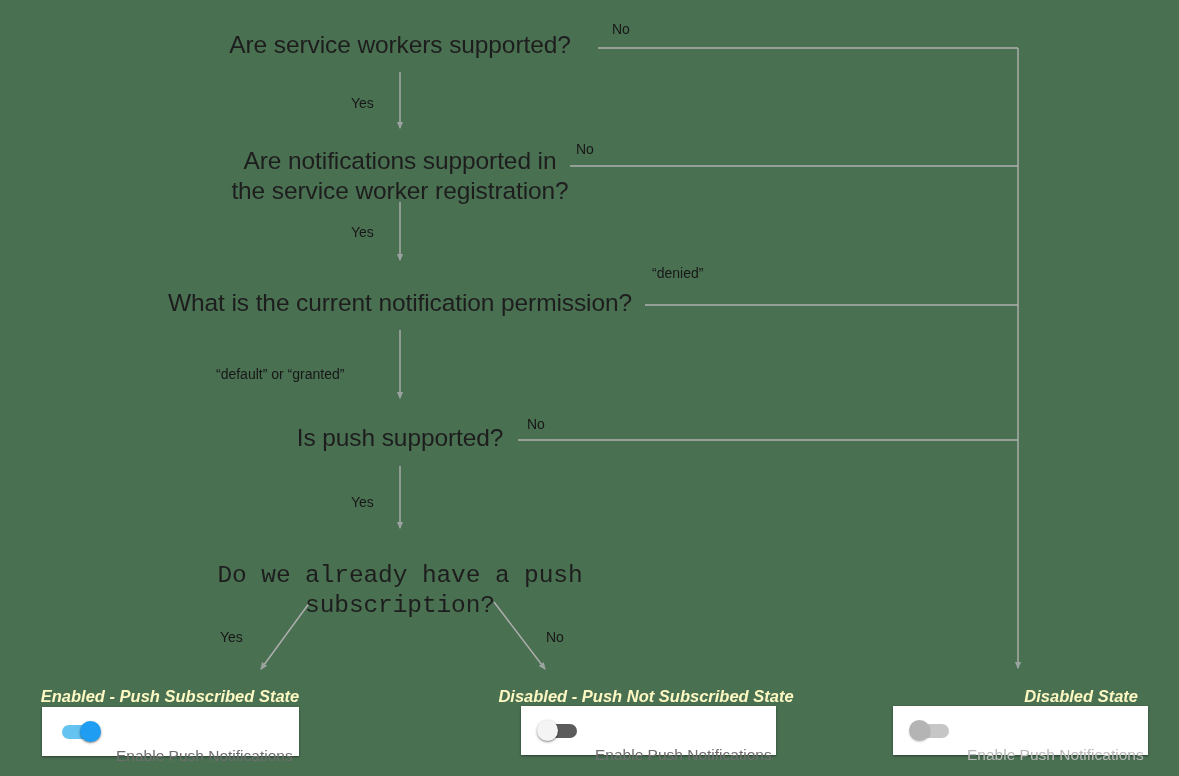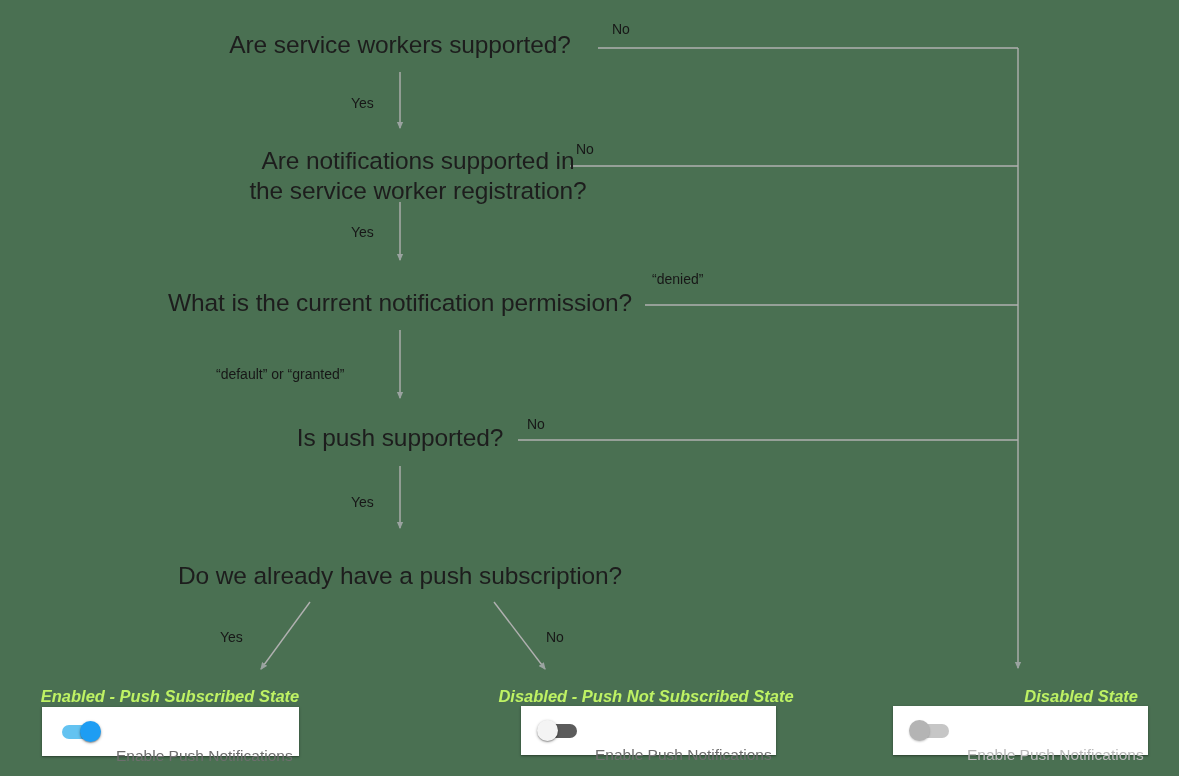--- a/index.html
+++ b/index.html
@@ -40,21 +40,21 @@
   }
   .edge-label {
     position: absolute;
     color: #171717;
     font-size: 14px;
     font-weight: 400;
     white-space: nowrap;
   }
   .state-label {
     position: absolute;
-    color: #bef264;
+    color: #fef9c3;
     font-size: 16.5px;
     font-style: italic;
     font-weight: 700;
     white-space: nowrap;
     text-align: center;
   }
   .toggle-card {
     position: absolute;
     background: #ffffff;
     box-shadow: 0 1px 3px rgba(0,0,0,0.28), 0 1px 1px rgba(0,0,0,0.16);
@@ -134,36 +134,36 @@
       <line x1="310" y1="602" x2="261" y2="669" marker-end="url(#ah)"></line>
 
       <line x1="494" y1="602" x2="545" y2="669" marker-end="url(#ah)"></line>
 
       <line x1="1018" y1="48" x2="1018" y2="668" marker-end="url(#ah)"></line>
     </g>
   </svg>
 
   <div class="node q" style="left:150px; top:30px; width:500px;">Are service workers supported?</div>
 
-  <div class="node q" style="left:168px; top:146px; width:500px;">Are notifications supported in
+  <div class="node q" style="left:150px; top:146px; width:500px;">Are notifications supported in
 the service worker registration?</div>
 
   <div class="node q" style="left:150px; top:423px; width:500px;">Is push supported?</div>
 
   <div class="node q" style="left:110px; top:288px; width:580px;">What is the current notification permission?</div>
 
-  <div class="node q" style="left:120px; top:561px; width:560px;">Do we already have a push subscription?</div>
+  <div class="node q" style="left:120px; top:561px; width:560px;font-family:Liberation Mono, monospace;">Do we already have a push subscription?</div>
 
   <div class="edge-label" style="left:612px; top:21px;">No</div>
   <div class="edge-label" style="left:351px; top:95px;">Yes</div>
 
   <div class="edge-label" style="left:576px; top:141px;">No</div>
   <div class="edge-label" style="left:351px; top:224px;">Yes</div>
 
-  <div class="edge-label" style="left:652px; top:271px;">“denied”</div>
+  <div class="edge-label" style="left:652px; top:265px;">“denied”</div>
   <div class="edge-label" style="left:216px; top:366px;">“default” or “granted”</div>
 
   <div class="edge-label" style="left:527px; top:416px;">No</div>
   <div class="edge-label" style="left:351px; top:494px;">Yes</div>
 
   <div class="edge-label" style="left:220px; top:629px;">Yes</div>
   <div class="edge-label" style="left:546px; top:629px;">No</div>
 
   <div class="state-label" style="left:20px; top:687px; width:300px;">Enabled - Push Subscribed State</div>
   <div class="toggle-card" style="left:42px; top:707px; width:257px;">

